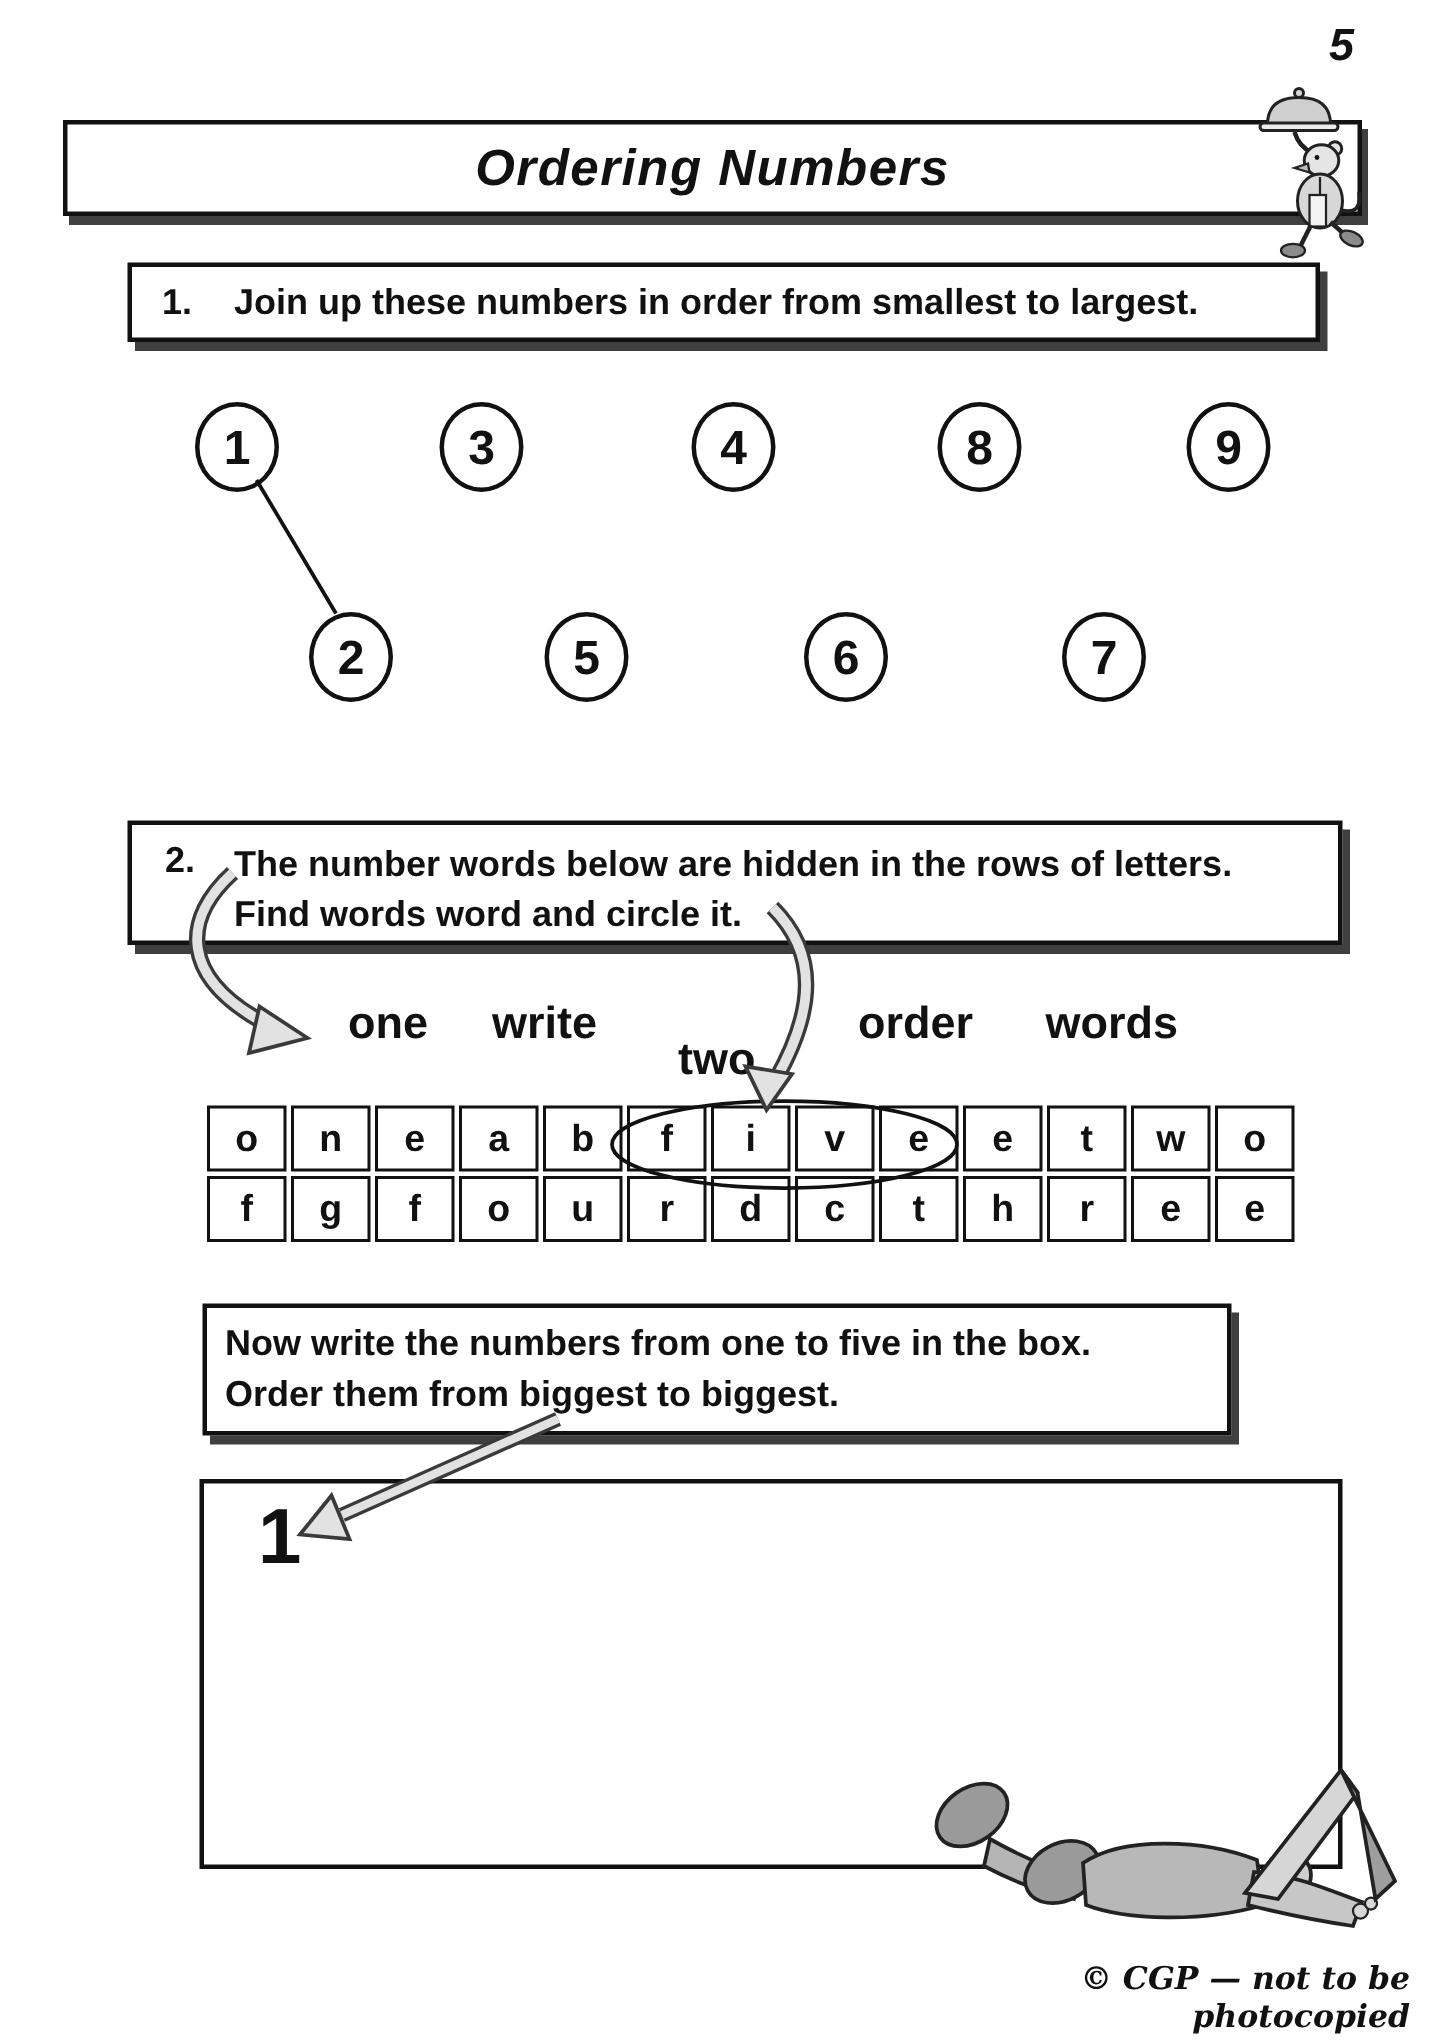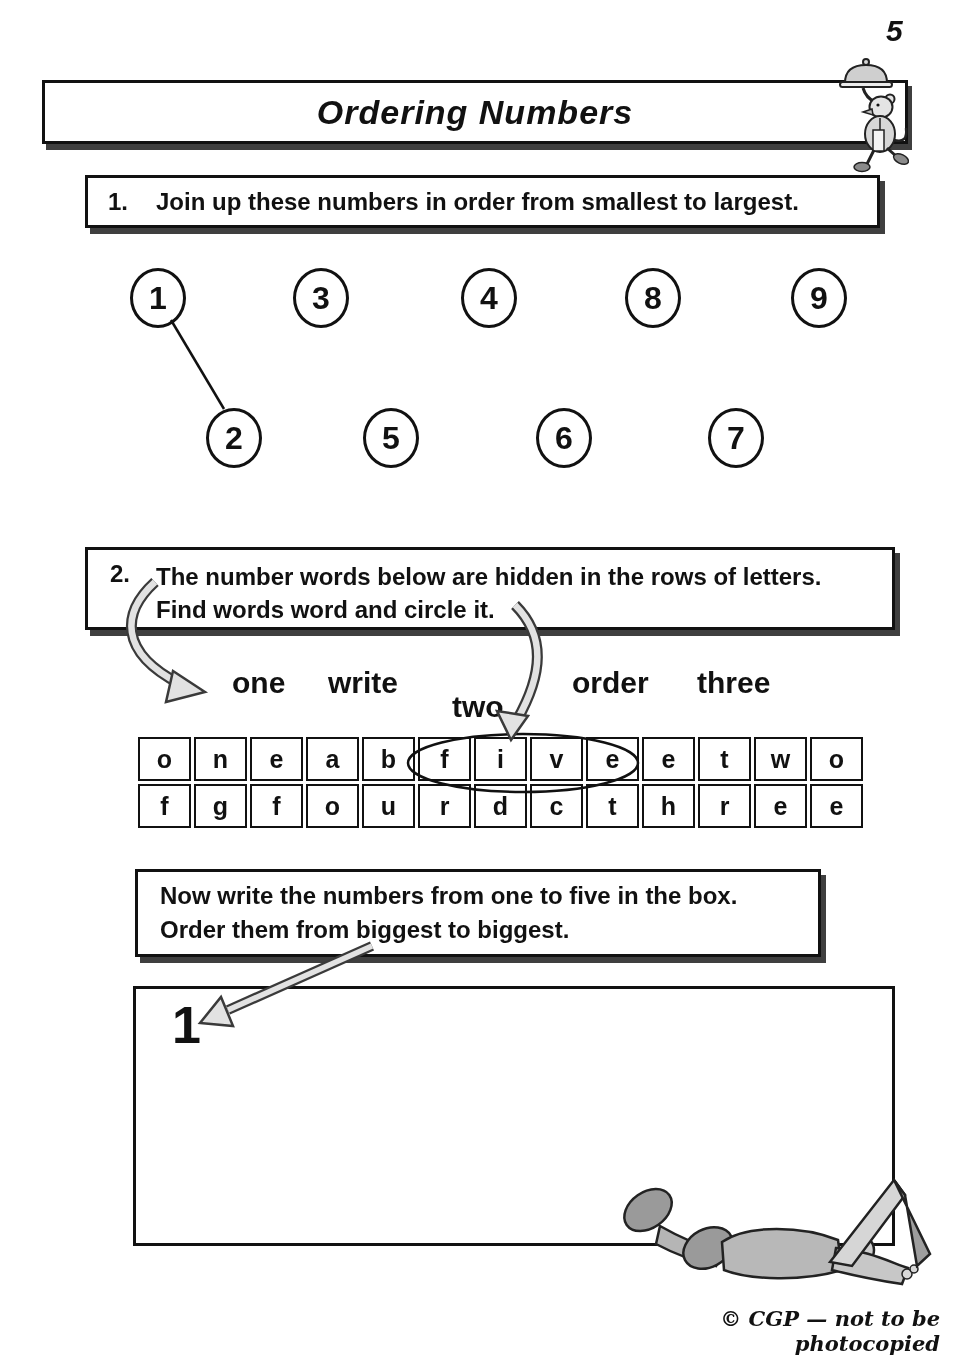--- a/index.html
+++ b/index.html
@@ -29,21 +29,21 @@
   .q1box .qnum { width:48px; }
   .q2box {
     left:85px; top:547px; width:810px; height:83px;
     display:flex; padding:10px 0 0 22px; font-size:24px; font-weight:bold;
   }
   .q2box .qnum { width:46px; }
   .q2lines div { line-height:33px; white-space:nowrap; }
   .q3box {
     left:135px; top:869px; width:686px; height:88px;
     display:flex; flex-direction:column; justify-content:center;
-    padding-left:22px; font-size:24px; font-weight:bold;
+    padding-left:12px; font-size:24px; font-weight:bold;
   }
   .q3box div { line-height:34px; white-space:nowrap; }
   .num-circle {
     position:absolute; width:50px; height:54px; border:3px solid #111;
     border-radius:50%; background:#fff; display:flex; align-items:center;
     justify-content:center; font-size:32px; font-weight:bold; z-index:2;
   }
   .word { position:absolute; top:666px; font-size:30px; font-weight:bold; z-index:2; }
   .letter-grid {
     position:absolute; left:138px; top:737px; display:flex;
@@ -125,21 +125,21 @@
     <div class="q2lines">
       <div>The number words below are hidden in the rows of letters.</div>
       <div>Find words word and circle it.</div>
     </div>
   </div>
 
   <span class="word" style="left:205px;margin-left:27px;">one</span>
   <span class="word" style="left:328px;">write</span>
   <span class="word" style="left:452px;margin-top:24px;">two</span>
   <span class="word" style="left:572px;">order</span>
-  <span class="word" style="left:697px;">three</span>
+  <span class="word" style="left:697px;">words</span>
 
   <div class="letter-grid">
     <div class="grid-row">
       <div class="cell">o</div>
       <div class="cell">n</div>
       <div class="cell">e</div>
       <div class="cell">a</div>
       <div class="cell">b</div>
       <div class="cell">f</div>
       <div class="cell">i</div>

